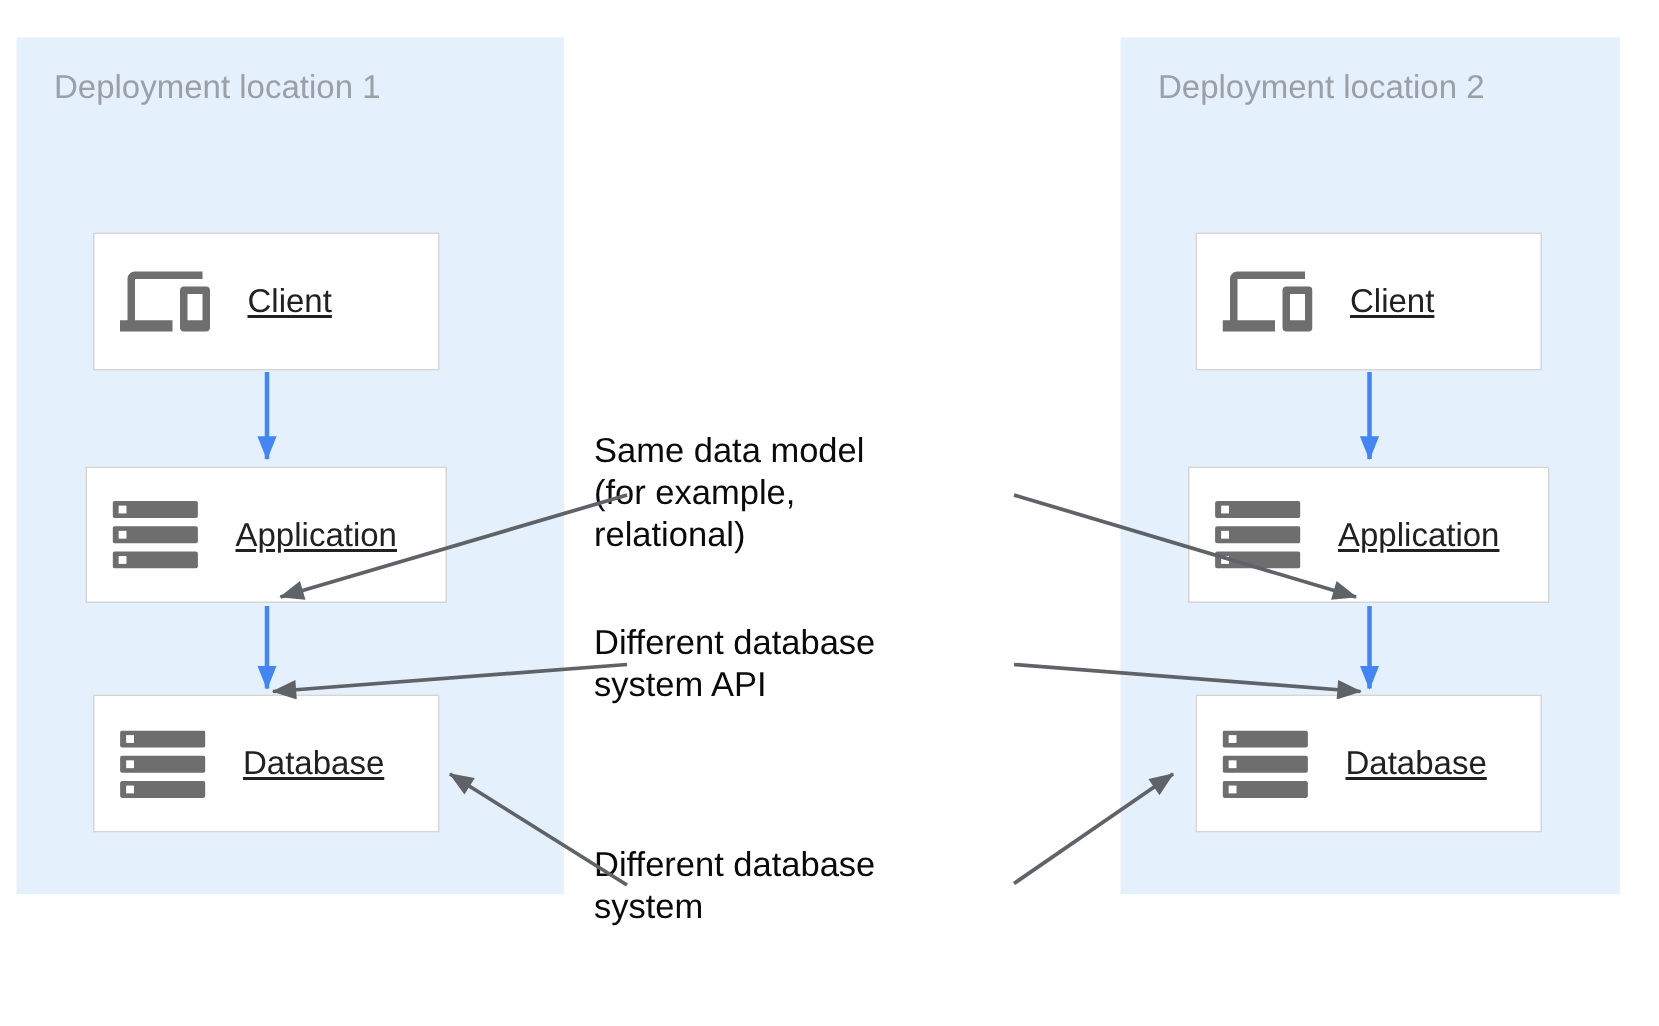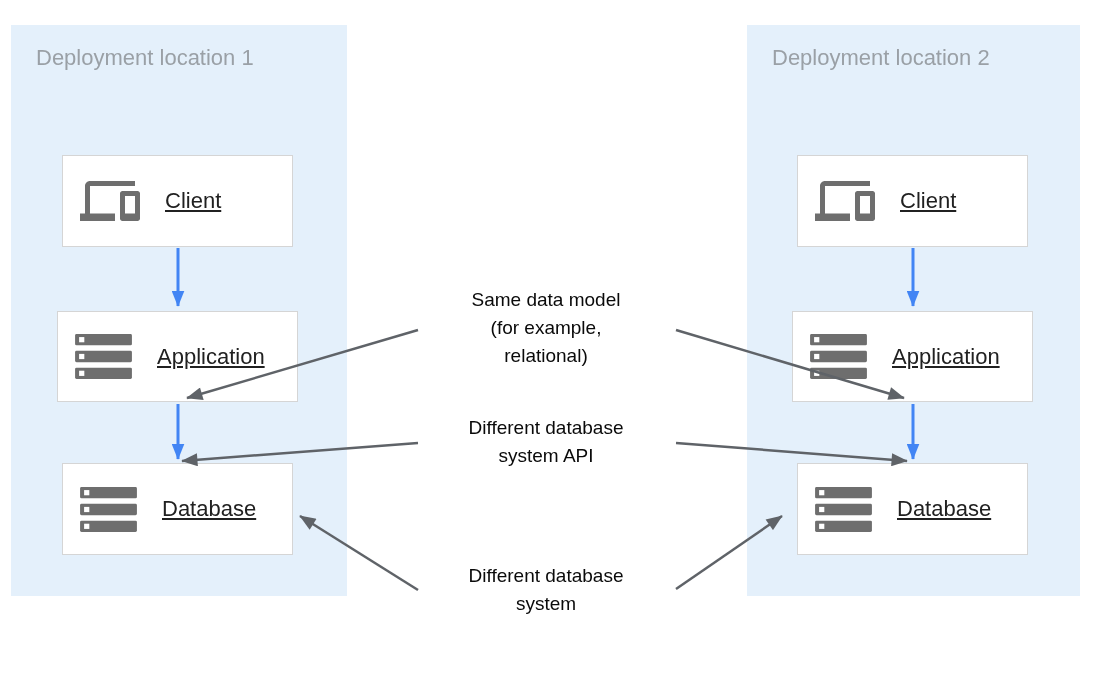--- a/index.html
+++ b/index.html
@@ -48,38 +48,37 @@
     font-size:22px;
     color:var(--label-dark);
     white-space:nowrap;
     text-decoration:underline;
   }
   .icon{display:flex;align-items:center;justify-content:center;}
   .icon svg{display:block;}
   .annotation{
     position:absolute;
     width:300px;
-    text-align:center;
-    font-size:19px;
+    font-size:23px;
     line-height:28px;
     color:var(--ann-black);
     white-space:pre-line;
   }
   .arrow-layer{
     position:absolute;
     left:0;top:0;
     pointer-events:none;
   }
 </style>
 </head>
 <body>
 
 <div class="canvas">
 
-  <section class="panel" style="left:11px;top:25px;width:336px;height:571px;">
+  <section class="panel" style="left:11px;top:25px;width:336px;height:571px;padding-left:29px;">
     <h2 class="panel-title">Deployment location 1</h2>
 
     <div class="node" style="left:51px;top:130px;width:231px;height:92px;">
       <span class="icon">
         <svg width="60" height="60" viewBox="0 0 24 24" aria-hidden="true">
           <path fill="#6e6e6e" d="M4 6h18V4H4c-1.1 0-2 .9-2 2v11H0v3h14v-3H4V6zm19 2h-6c-.55 0-1 .45-1 1v10c0 .55.45 1 1 1h6c.55 0 1-.45 1-1V9c0-.55-.45-1-1-1zm-1 9h-4v-7h4v7z"></path>
         </svg>
       </span>
       <span class="node-label">Client</span>
     </div>

